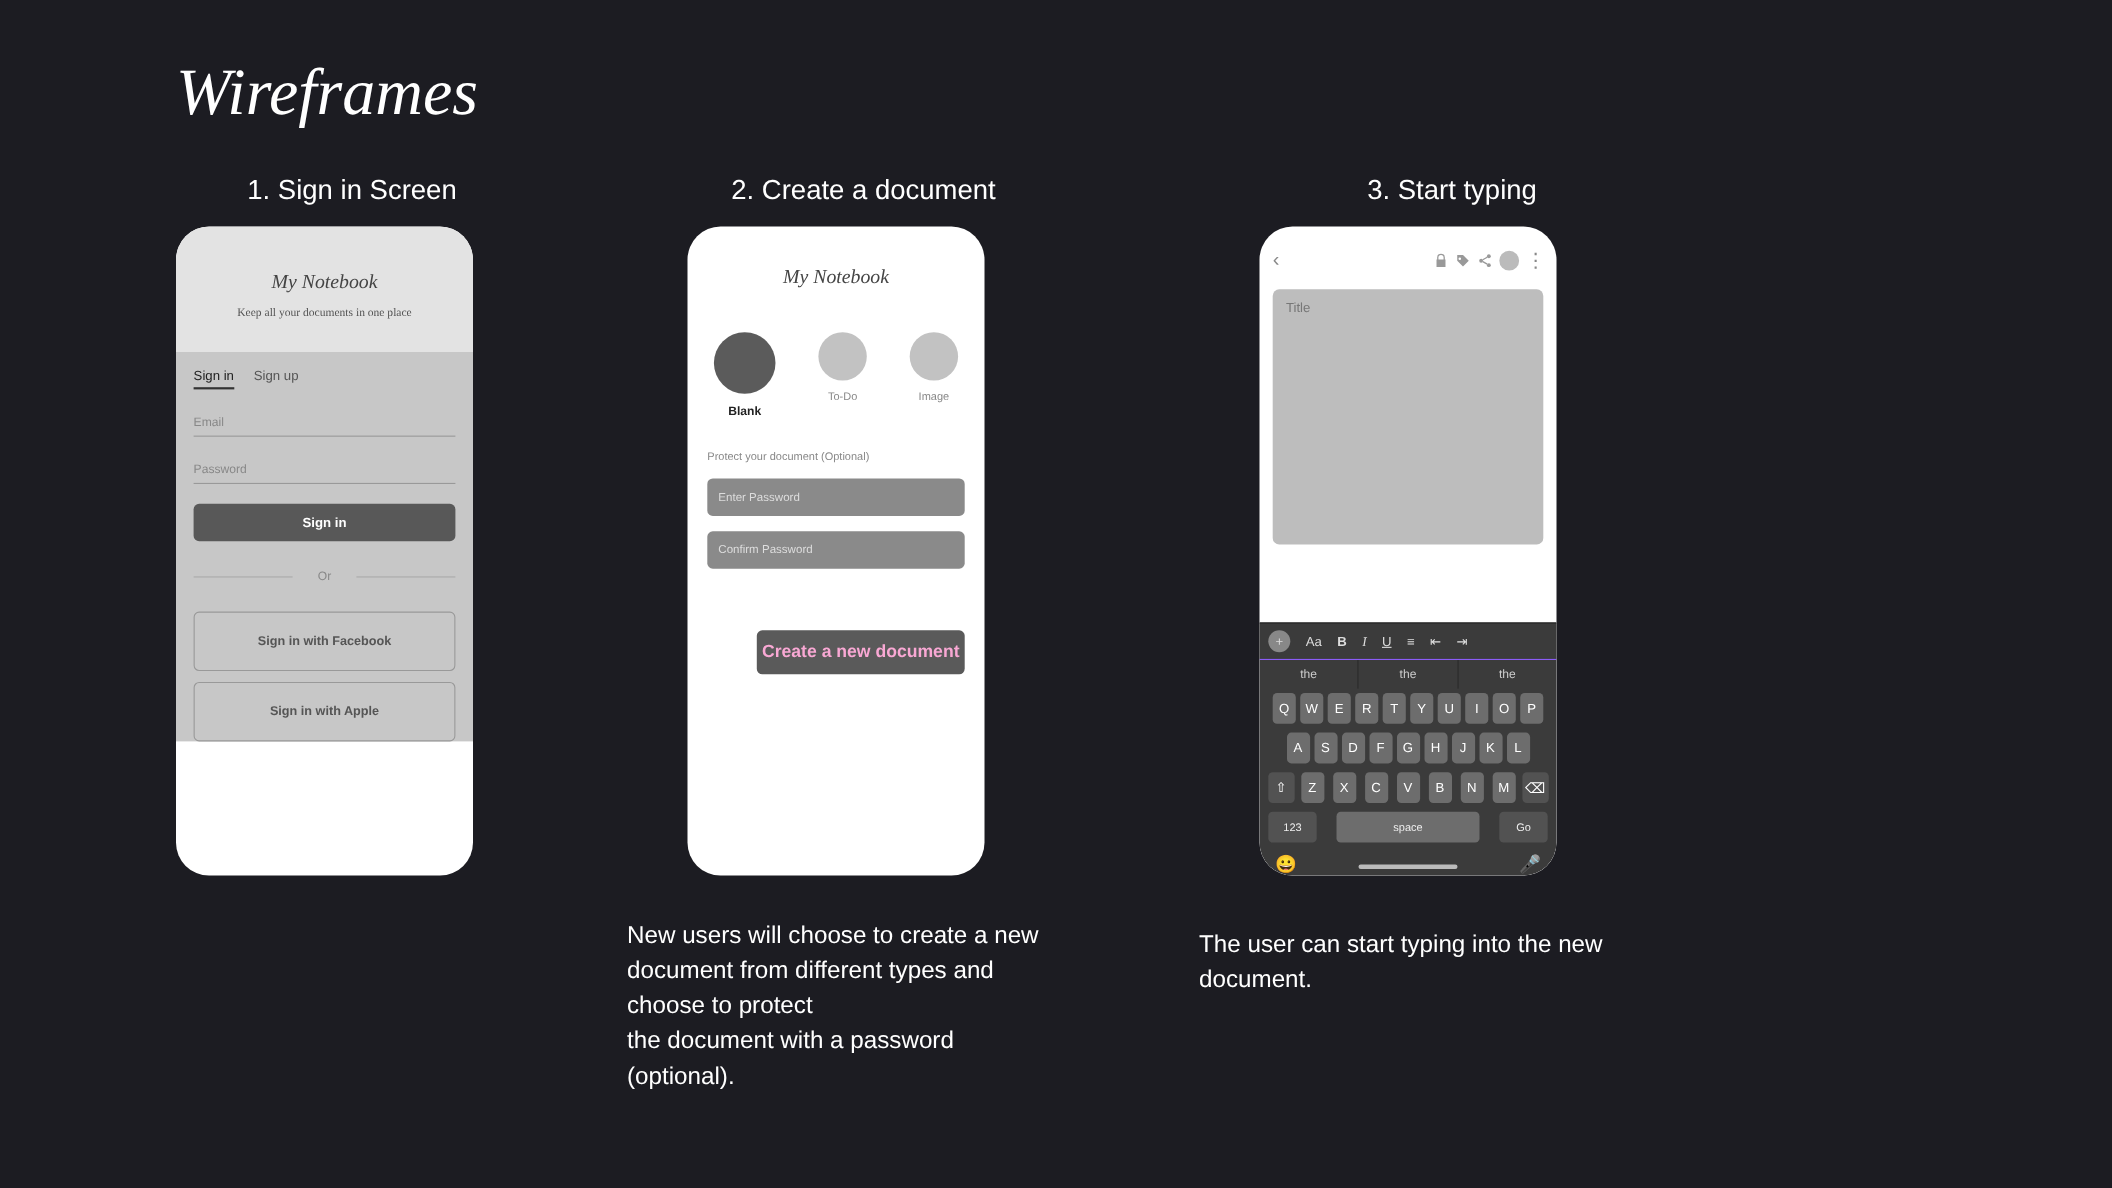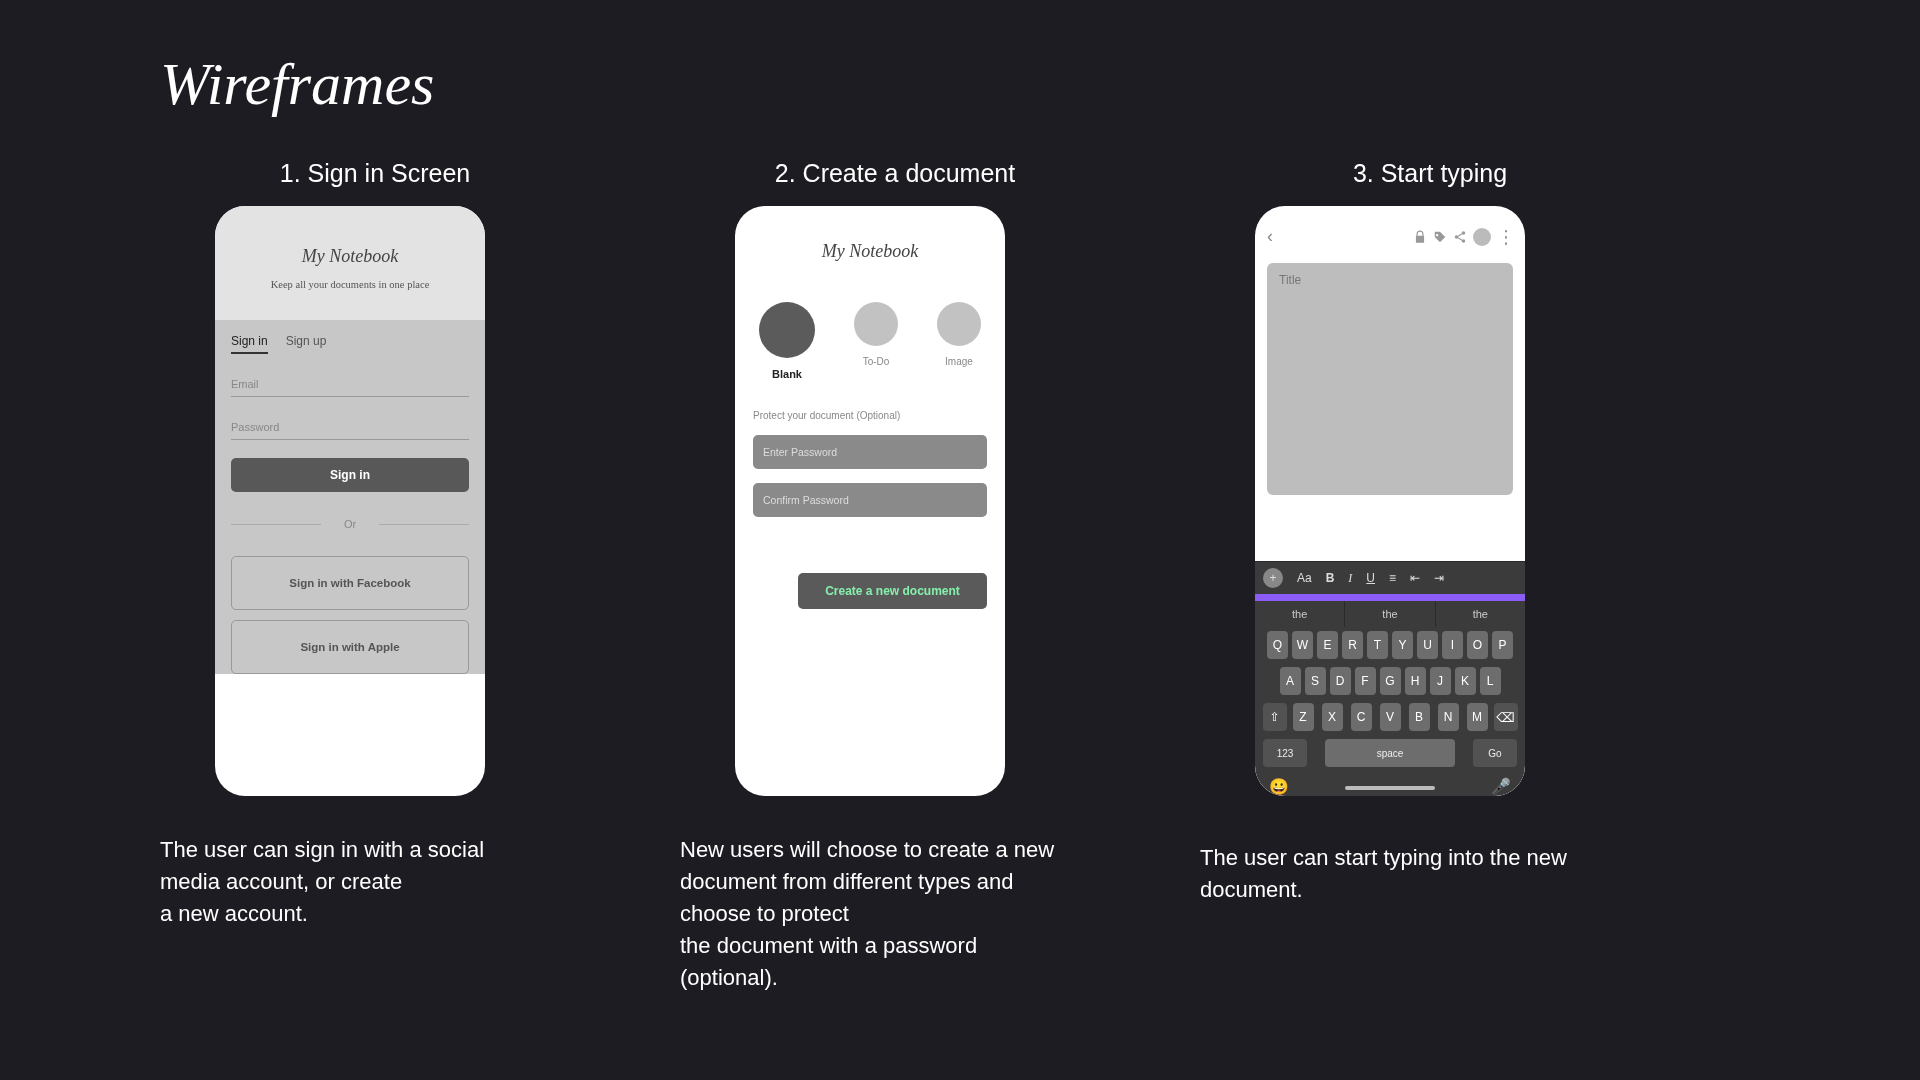--- a/index.html
+++ b/index.html
@@ -124,21 +124,21 @@
   .doc-type{display:flex;flex-direction:column;align-items:center;gap:10px;font-size:10px;color:#888;}
   .doc-type .circle{width:44px;height:44px;border-radius:50%;background:#c2c2c2;}
   .doc-type.selected .circle{width:56px;height:56px;background:#5b5b5b;}
   .doc-type.selected{color:#222;font-weight:600;font-size:11px;}
   .protect-label{font-size:10px;color:#888;margin-bottom:14px;}
   .pw-field{
     background:#8a8a8a;border-radius:5px;font-size:10.5px;color:#ddd;
     padding:11px 10px;margin-bottom:14px;
   }
   .create-btn{
-    background:#5a5a5a;color:#86efac;font-size:12px;font-weight:600;
+    background:#5a5a5a;color:#f9a8d4;font-size:16px;font-weight:600;
     text-align:center;border-radius:5px;padding:11px 0;margin-top:56px;margin-left:45px;
   }
 
   
   .p3-topbar{
     display:flex;align-items:center;padding:20px 12px 10px;gap:6px;
   }
   .p3-topbar .back{font-size:18px;color:#888;margin-right:auto;}
   .ticon{width:14px;height:14px;color:#999;}
   .dot-g{width:18px;height:18px;border-radius:50%;background:#bbb;}
@@ -156,21 +156,21 @@
   .fmt-bar{
     display:flex;align-items:center;gap:14px;background:#3b3b3b;
     padding:6px 8px;border-top:1px solid #2a2a2a;
   }
   .fmt-bar span{color:#ddd;font-size:12px;}
   .fmt-plus{width:20px;height:20px;border-radius:50%;background:#888;color:#222;text-align:center;line-height:20px;font-size:14px;}
   .bold{font-weight:700;}
   .ital{font-style:italic;font-family:serif;}
   .uline{text-decoration:underline;}
   .sugg{
-    display:flex;border-top:7px solid #8b5cf6;
+    display:flex;border-top:1px solid #8b5cf6;
   }
   .sugg div{
     flex:1;text-align:center;font-size:11px;color:#ccc;padding:7px 0;border-right:1px solid #2a2a2a;
   }
   .sugg div:last-child{border-right:none;}
   .krow{display:flex;justify-content:center;gap:4px;padding:4px 6px;}
   .key{
     background:#6d6d6d;color:#fff;font-size:12px;border-radius:4px;
     width:21px;height:28px;display:flex;align-items:center;justify-content:center;
   }
@@ -205,22 +205,20 @@
         <div class="field">Email</div>
         <div class="field">Password</div>
         <div class="dark-btn">Sign in</div>
         <div class="or">Or</div>
         <div class="outline-btn">Sign in with Facebook</div>
         <div class="outline-btn">Sign in with Apple</div>
       </div>
       <div class="home-ind"></div>
     </div>
 
-    <div class="desc" style="white-space:pre-line;">The user can sign in with a social media account, or create
-a new account.</div>
   </div>
 
   <div class="col">
     <div class="step-title">2. Create a document</div>
 
     <div class="phone p2">
       <div class="p2-content">
         <div class="app-name" style="text-align:center;">My Notebook</div>
 
         <div class="doc-types">

